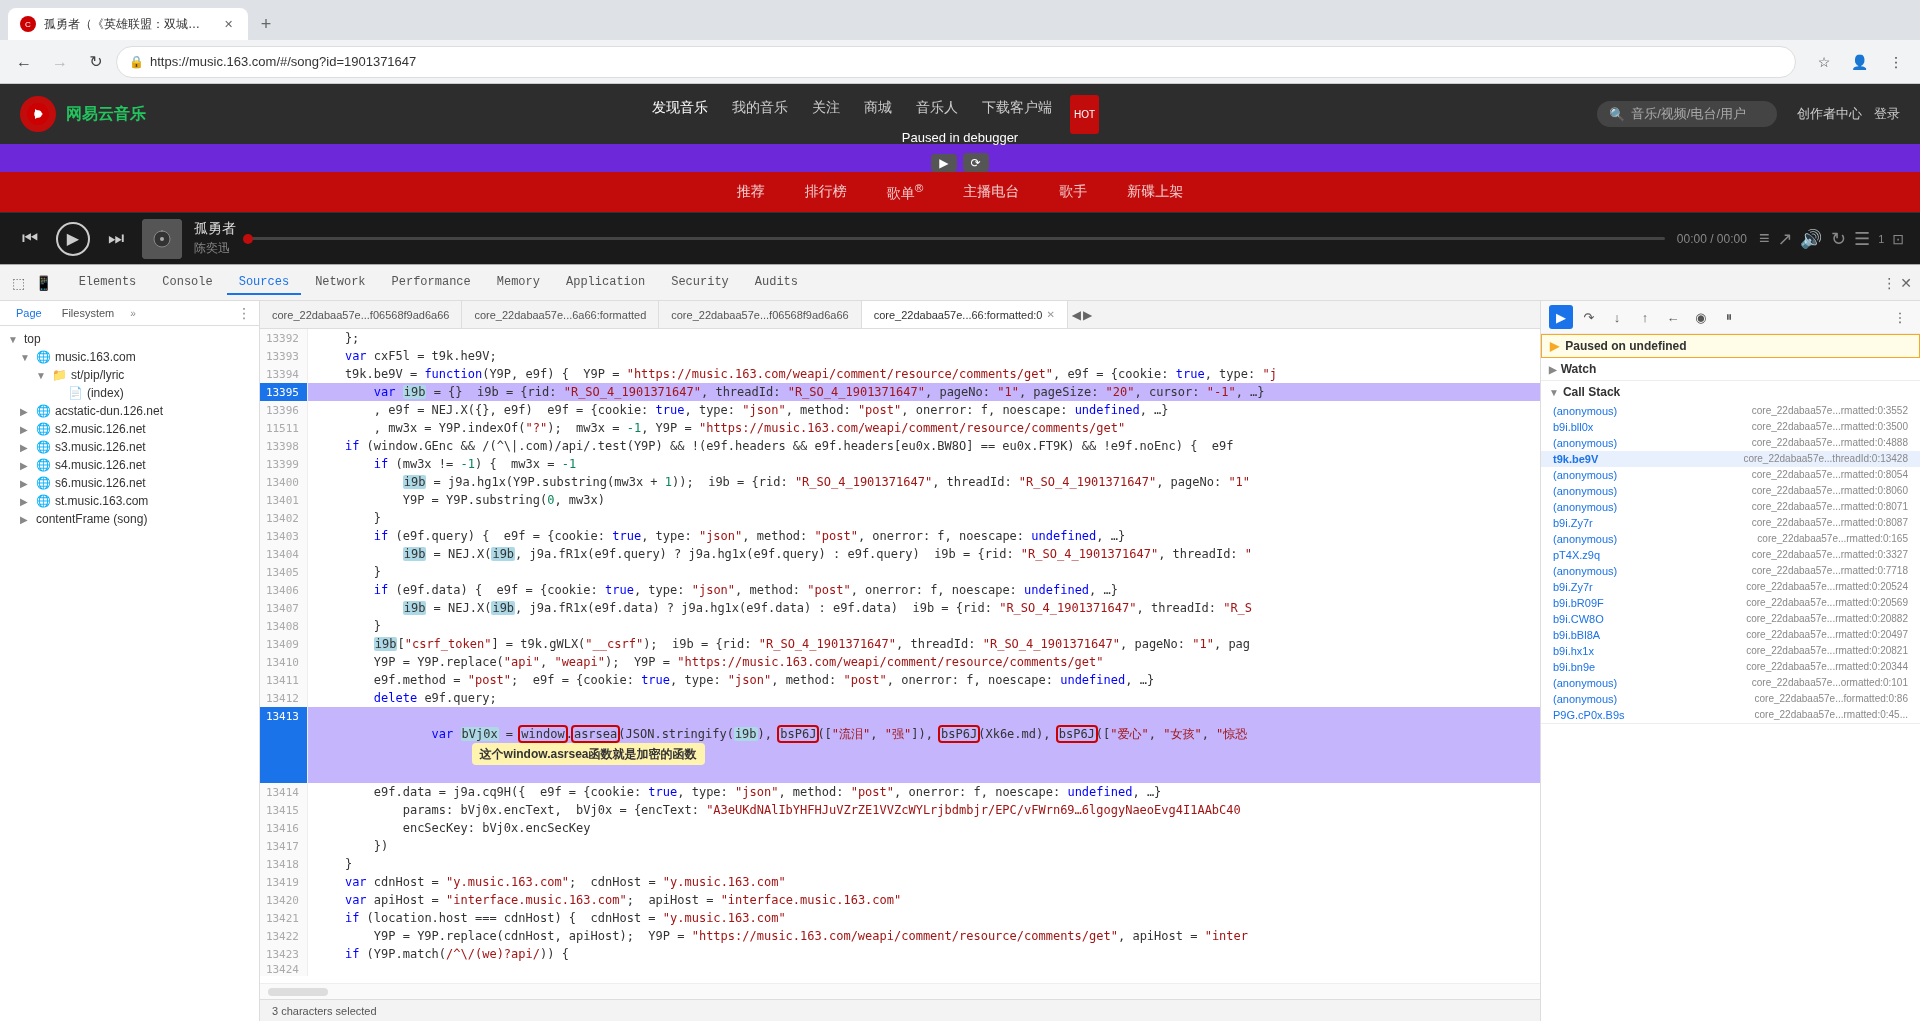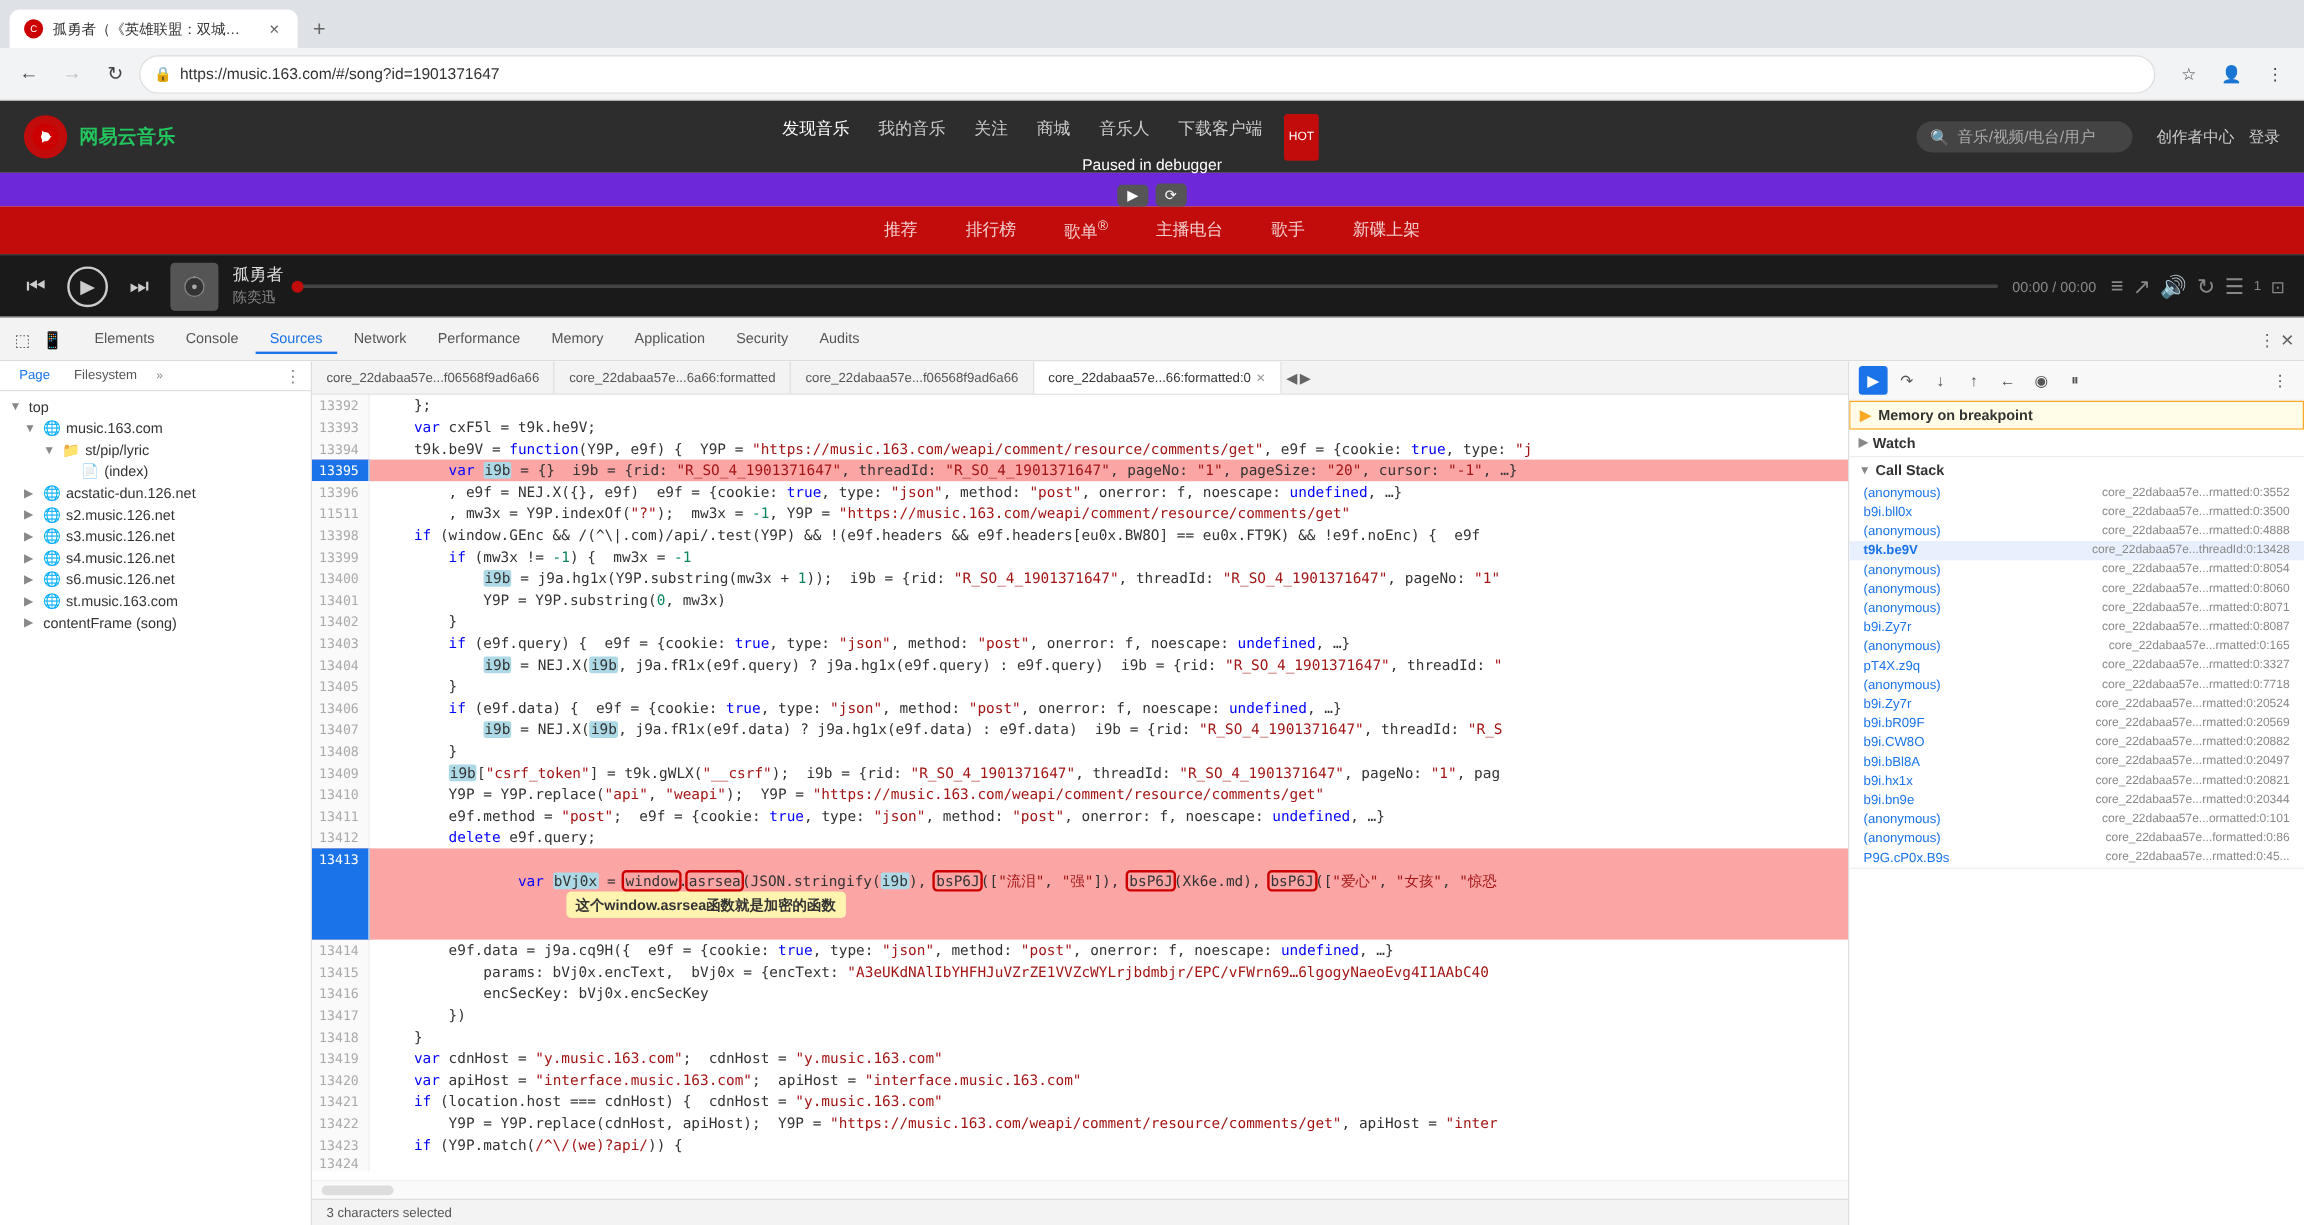--- a/index.html
+++ b/index.html
@@ -51,21 +51,21 @@
     .progress-container { flex: 1; display: flex; align-items: center; gap: 8px; }
     .progress-track { flex: 1; height: 3px; background: #444; border-radius: 2px; position: relative; }
     .progress-fill { height: 100%; background: #c20c0c; border-radius: 2px; width: 0%; position: relative; }
     .progress-dot { width: 10px; height: 10px; background: #c20c0c; border-radius: 50%; position: absolute; right: -5px; top: -3.5px; }
     .time-display { color: #888; font-size: 12px; white-space: nowrap; }
     .player-right { display: flex; align-items: center; gap: 8px; color: #888; font-size: 18px; }
 
     
     .devtools { display: flex; flex-direction: column; width: 100%; background: #fff; border-top: 1px solid #aaa; }
     .devtools-tabs { display: flex; align-items: center; background: #f3f3f3; border-bottom: 1px solid #ddd; padding: 0 8px; height: 36px; gap: 2px; }
-    .devtools-tab { padding: 4px 12px; font-size: 12px; color: #555; cursor: pointer; border-bottom: 2px solid transparent; }
+    .devtools-tab { padding: 4px 12px; font-size: 12px; color: #555; cursor: pointer; border-bottom: 2px solid transparent; font-family: Liberation Mono, monospace; }
     .devtools-tab.active { color: #1a73e8; border-bottom: 2px solid #1a73e8; }
     .devtools-toolbar-icons { display: flex; gap: 4px; margin-left: auto; align-items: center; color: #666; }
     .devtools-body { display: flex; flex: 1; overflow: hidden; }
 
     
     .sources-sidebar { width: 260px; border-right: 1px solid #ddd; display: flex; flex-direction: column; font-size: 12px; overflow: auto; background: #fff; }
     .sidebar-header { display: flex; align-items: center; padding: 4px 8px; border-bottom: 1px solid #ddd; gap: 4px; }
     .sidebar-tab { padding: 2px 8px; font-size: 11px; color: #555; cursor: pointer; }
     .sidebar-tab.active { color: #1a73e8; }
     .sidebar-chevron { font-size: 10px; color: #888; cursor: pointer; padding: 2px 4px; }
@@ -80,21 +80,21 @@
 
     
     .code-area { flex: 1; display: flex; flex-direction: column; overflow: hidden; }
     .code-tabs { display: flex; align-items: center; background: #f3f3f3; border-bottom: 1px solid #ddd; height: 28px; overflow: hidden; }
     .code-tab { display: flex; align-items: center; padding: 0 12px; height: 28px; font-size: 11px; color: #555; cursor: pointer; border-right: 1px solid #ddd; gap: 4px; white-space: nowrap; }
     .code-tab.active { background: #fff; color: #333; }
     .code-tab .tab-close-btn { font-size: 10px; color: #999; cursor: pointer; }
     .code-editor { flex: 1; overflow: auto; background: #fff; font-family: 'Consolas', 'Monaco', monospace; font-size: 12px; }
     .code-lines { display: table; width: 100%; }
     .code-line { display: table-row; }
-    .code-line.breakpoint { background: #fca5a5; margin-top: 38px; }
+    .code-line.breakpoint { background: #c4b5fd; margin-top: 38px; }
     .line-num { display: table-cell; width: 48px; min-width: 48px; text-align: right; padding: 0 8px 0 4px; color: #aaa; user-select: none; border-right: 1px solid #eee; font-size: 11px; background: #fafafa; }
     .line-num.active { background: #1a73e8; color: white; }
     .line-content { display: table-cell; padding: 0 4px 0 8px; white-space: pre; color: #333; line-height: 18px; }
     .kw { color: #0000ff; }
     .str { color: #a31515; }
     .num { color: #098658; }
     .annotation { background: #fff3b0; padding: 2px 8px; border-radius: 4px; font-weight: bold; color: #333; font-family: 'Microsoft YaHei', Arial, sans-serif; }
 
     
     .debug-panel { width: 380px; border-left: 1px solid #ddd; display: flex; flex-direction: column; overflow: auto; font-size: 12px; background: #fff; }
@@ -549,21 +549,21 @@
           <div class="debug-btn" title="Step out">↑</div>
           <div class="debug-btn" title="Step back">←</div>
           <div class="debug-btn" title="Deactivate breakpoints">◉</div>
           <div class="debug-btn" title="Pause on exceptions">⏸</div>
           <div style="flex:1;"></div>
           <div class="debug-btn">⋮</div>
         </div>
 
         <div class="pause-indicator">
           <span style="color:#f9a825;">▶</span>
-          <span>Memory on breakpoint</span>
+          <span>Paused on undefined</span>
         </div>
 
         <div class="debug-section">
           <div class="debug-section-header">
             <span class="debug-section-arrow">▶</span>
             <span>Watch</span>
           </div>
         </div>
 
         <div class="debug-section">

